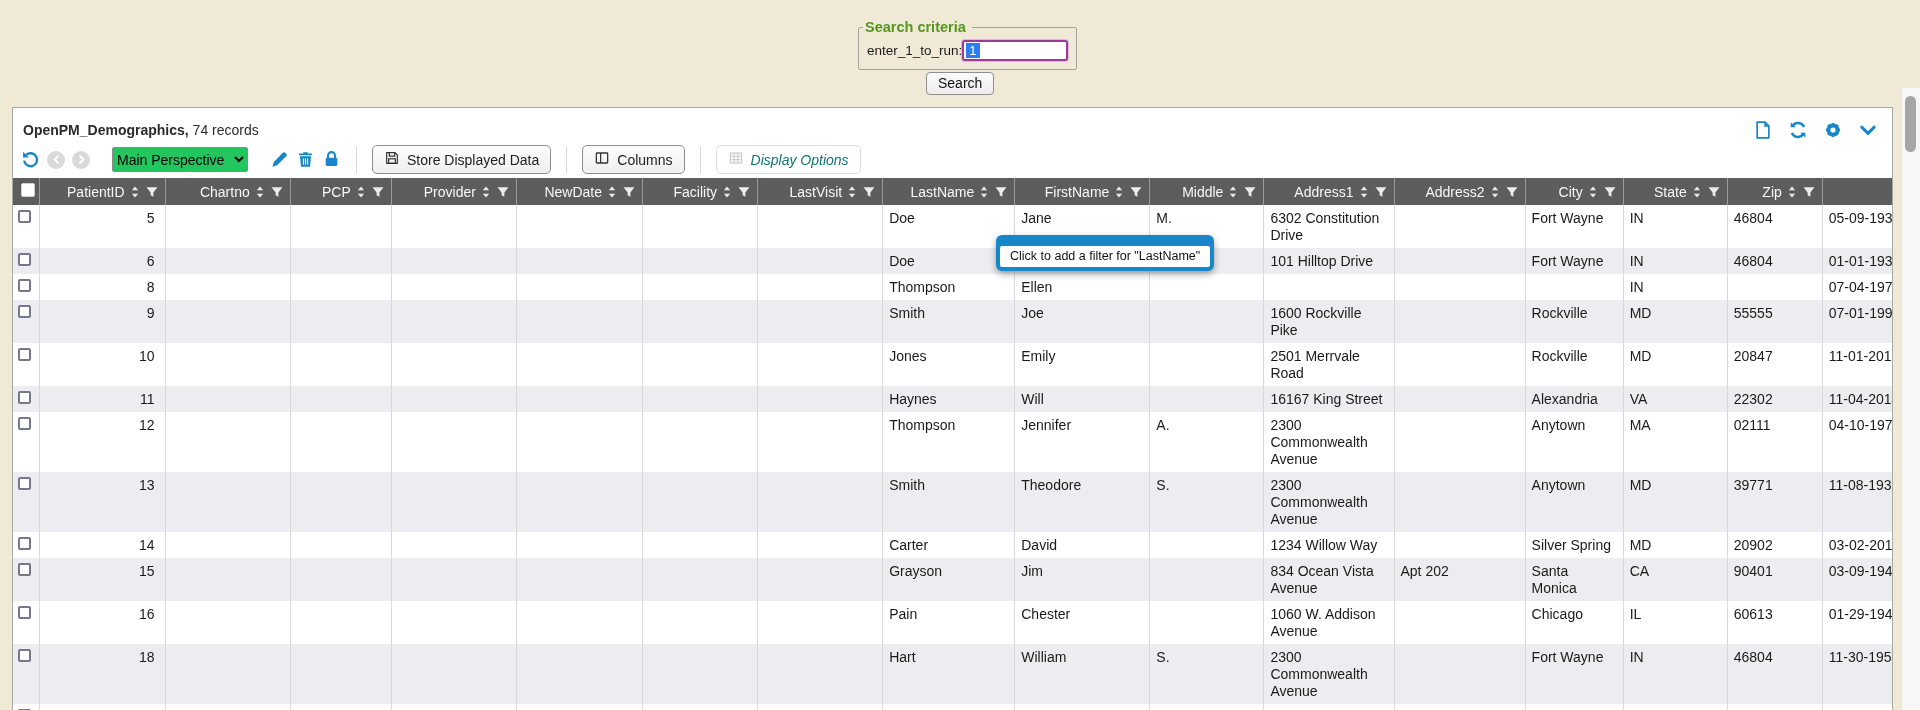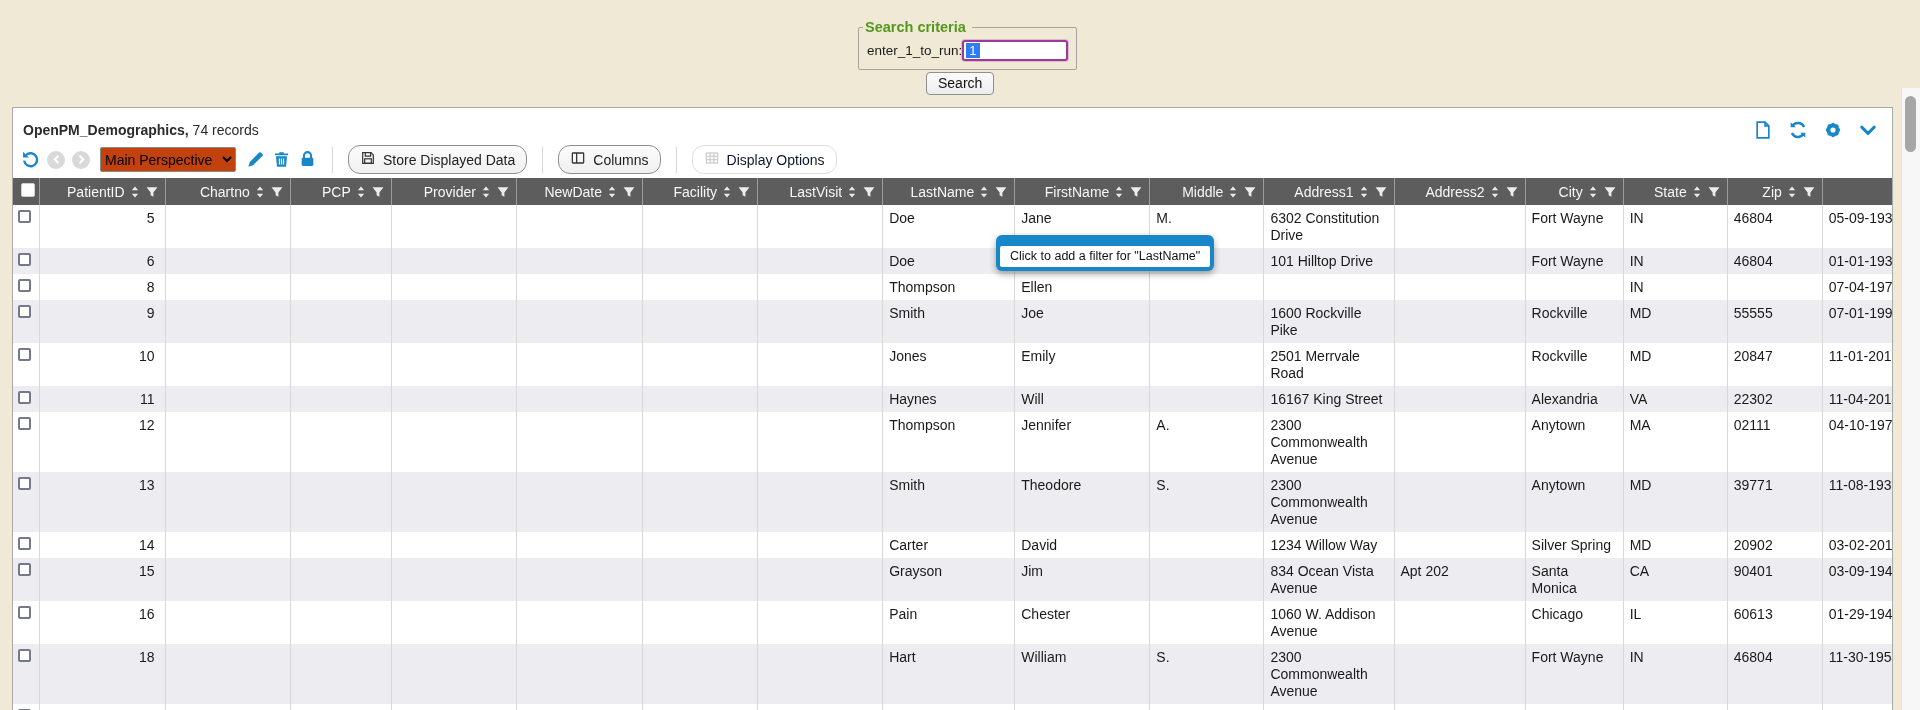--- a/index.html
+++ b/index.html
@@ -56,34 +56,34 @@
   .toolbar { display:flex; align-items:center; height:37px; padding:0 8px; gap:7px; }
   .ico18 { width:19px; height:19px; display:inline-flex; cursor:pointer; }
   .ico18 svg { width:100%; height:100%; }
   .navcircle {
     width:18px; height:18px; border-radius:50%; background:#d9d9d9;
     display:inline-flex; align-items:center; justify-content:center;
   }
   .navcircle svg { width:11px; height:11px; }
   .perspective-select {
     font-family:"Liberation Sans", sans-serif; font-size:14px;
-    height:25px; width:136px; border:1px solid #8a8a8a; background:#c2410c;
-    border-radius:2px; margin:0 3px;
+    height:25px; width:136px; border:1px solid #8a8a8a; background:#22c55e;
+    border-radius:2px; margin:0 15px;
   }
   .tsep { width:1px; height:26px; background:#d8d8d8; margin:0 8px; }
   .tbtn {
     display:inline-flex; align-items:center; gap:7px;
     font-family:"Liberation Sans", sans-serif; font-size:14px; color:#222;
     background:linear-gradient(#fcfcfc,#efefef);
-    border:1px solid #8f8f8f; border-radius:12px;
+    border:1px solid #8f8f8f; border-radius:5px;
     padding:4px 11px; cursor:pointer;
   }
   .tbtn svg { width:16px; height:16px; }
   .tbtn.disabled {
-    color:#0f172a; border-color:#dedede; background:transparent; cursor:default;
+    color:#0f766e; border-color:#dedede; background:transparent; cursor:default;font-style:italic;
   }
 
   
   .grid-wrap { position:relative; overflow:hidden; width:1879px; }
   table { table-layout:fixed; border-collapse:collapse; width:1930px; }
   thead th {
     background:#5d5d5d; height:27px; padding:0 6px;
     border-right:1px solid #9b9b9b; font-weight:normal;
   }
   .hwrap { display:flex; align-items:center; gap:3px; }

